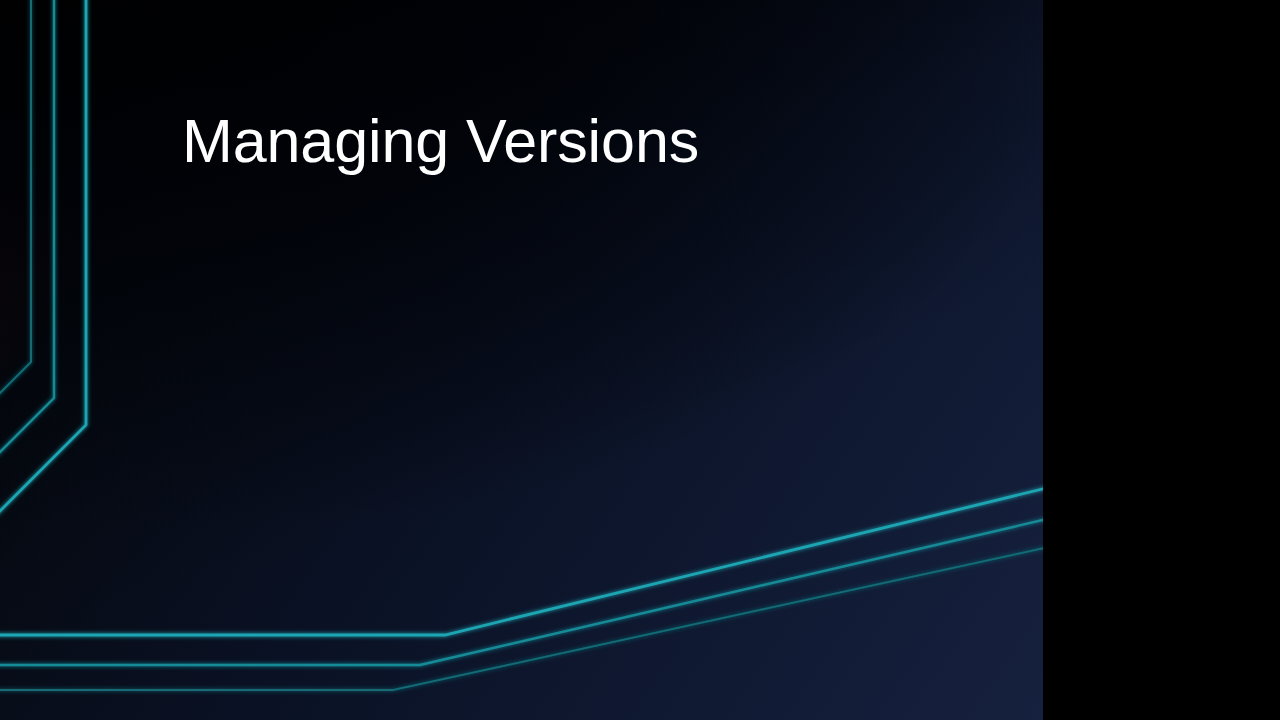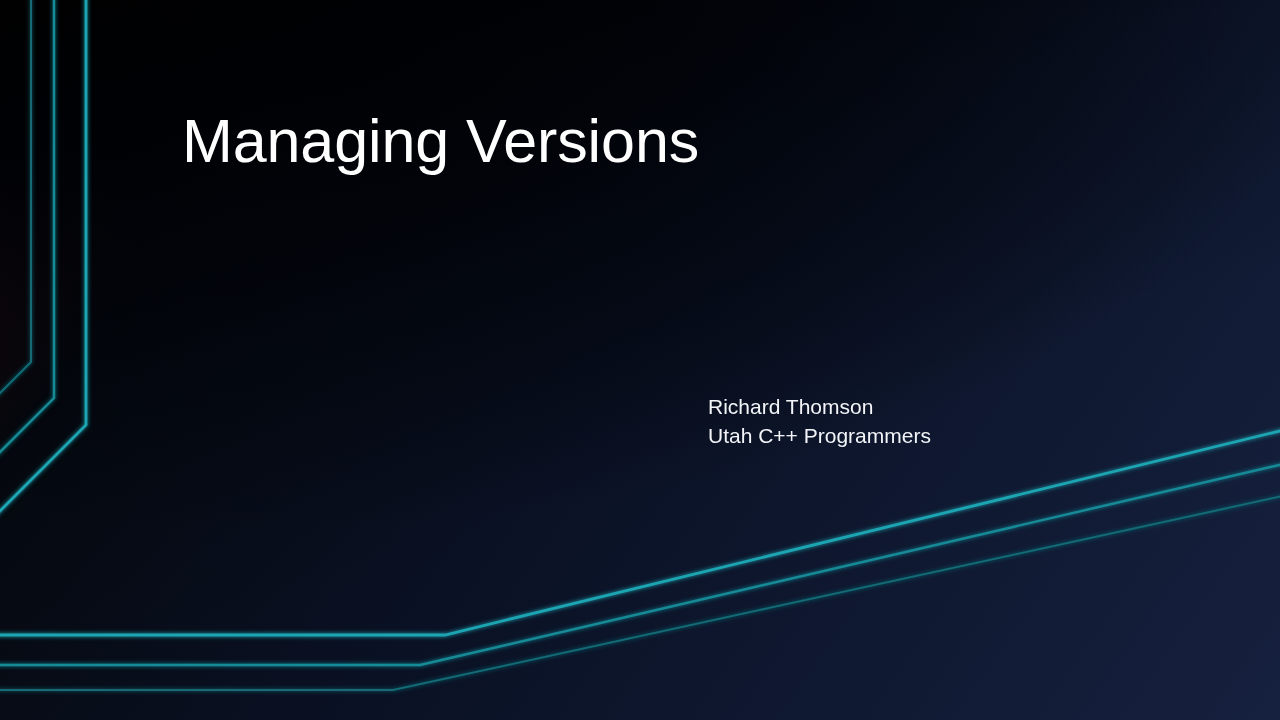--- a/index.html
+++ b/index.html
@@ -2,21 +2,21 @@
 <html><head>
 <meta charset="utf-8">
 <style>
   html, body {
     margin: 0;
     padding: 0;
     background: #000;
   }
   #slide {
     position: relative;
-    width: 1280px;
+    width: 1043px;
     height: 720px;
     overflow: hidden;
     font-family: "Liberation Sans", "DejaVu Sans", sans-serif;
     background-color: #7f1d1d;
   }
   
   #bg-gradient {
     position: absolute;
     inset: 0;
     background:
@@ -97,19 +97,15 @@
       <path d="M -6 690 L 393 690 L 1292 494" stroke="#126a74" stroke-width="2"></path>
     </g>
   </svg>
 
   <div id="content">
 
     <div id="title-block">
       <div class="title-line">Managing Versions</div>
     </div>
 
-    <div id="subtitle-block">
-      <div class="subtitle-line">Richard Thomson</div>
-      <div class="subtitle-line">Utah C++ Programmers</div>
-    </div>
 
   </div>
 </div>
 
 </body></html>

